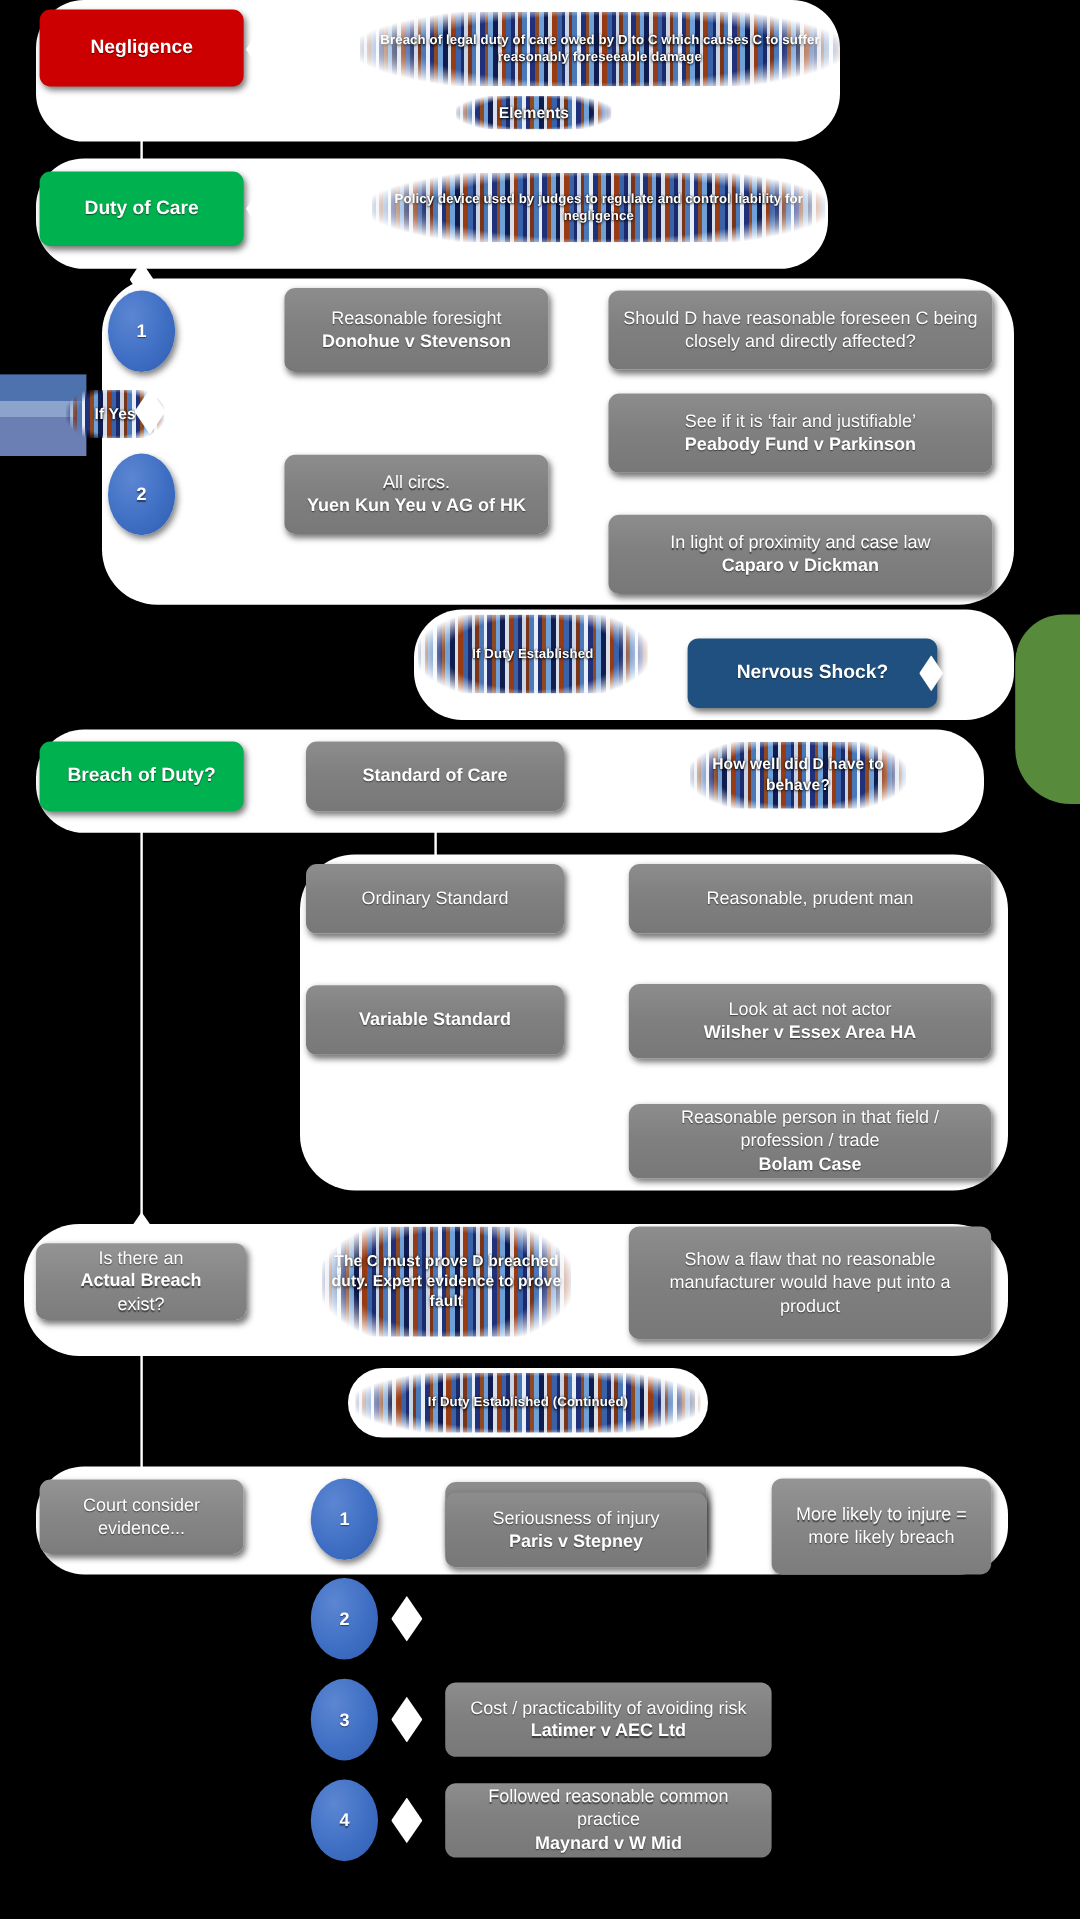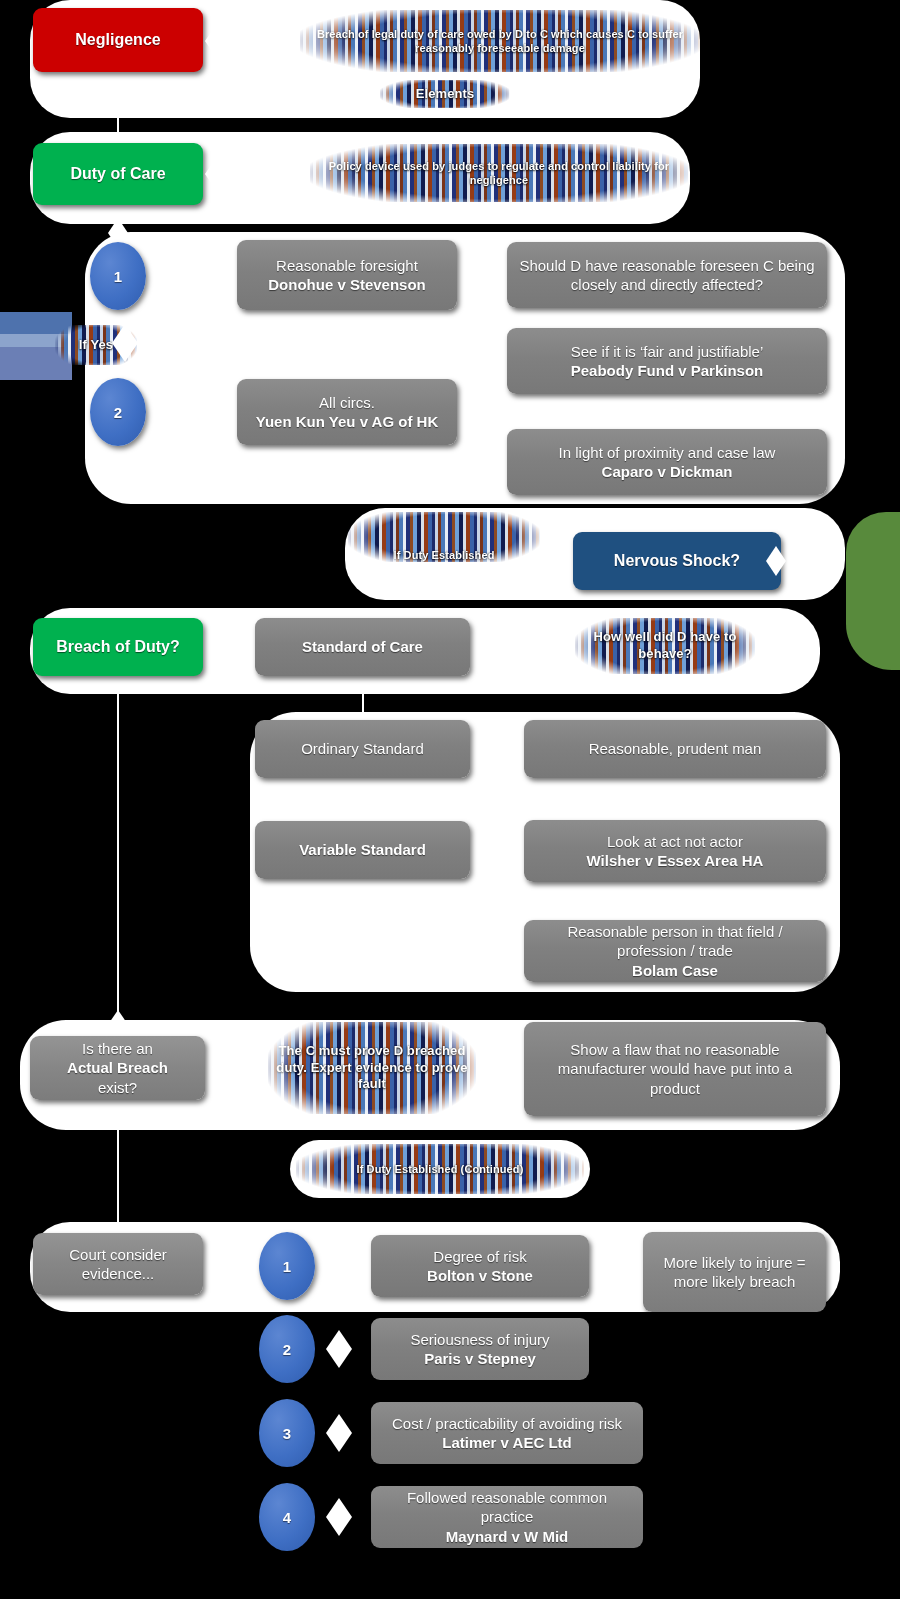--- a/index.html
+++ b/index.html
@@ -243,21 +243,21 @@
   <div class="node gray" style="left:507px; top:328px; width:320px; height:66px; flex-direction:column;">
     <span>See if it is ‘fair and justifiable’</span>
     <span style="font-weight:700">Peabody Fund v Parkinson</span>
   </div>
 
   <div class="node gray" style="left:507px; top:429px; width:320px; height:66px; flex-direction:column;">
     <span>In light of proximity and case law</span>
     <span style="font-weight:700">Caparo v Dickman</span>
   </div>
 
-  <div class="glitch" style="left:348px; top:512px; width:192px; height:50px;align-items:flex-end;">
+  <div class="glitch" style="left:348px; top:512px; width:192px; height:66px;">
     <div class="gtxt">If Duty Established</div>
   </div>
   <div class="diamond sm" style="left:548px; top:545px;"></div>
 
   <div class="node darkblue" style="left:573px; top:532px; width:208px; height:58px;">
     <span>Nervous Shock?</span>
   </div>
   <div class="diamond sm" style="left:766px; top:546px;"></div>
 
   <div class="node green" style="left:33px; top:618px; width:170px; height:58px;">
@@ -337,21 +337,21 @@
   </div>
   <div class="diamond" style="left:603px; top:1247px;"></div>
   <div class="node gray-lite" style="left:643px; top:1232px; width:183px; height:80px;justify-content:center;">
     <span>More likely to injure = more likely breach</span>
   </div>
 
   <div class="circle" style="left:259px; top:1315px;">
     <span>2</span>
   </div>
   <div class="diamond" style="left:326px; top:1330px;"></div>
-  <div class="node gray" style="left:371px; top:1318px; width:218px; height:62px; flex-direction:column;">
+  <div class="node gray" style="left:371px; top:1244px; width:218px; height:62px; flex-direction:column;">
     <span>Seriousness of injury</span>
     <span style="font-weight:700">Paris v Stepney</span>
   </div>
 
   <div class="circle" style="left:259px; top:1399px;">
     <span>3</span>
   </div>
   <div class="diamond" style="left:326px; top:1414px;"></div>
   <div class="node gray" style="left:371px; top:1402px; width:272px; height:62px;">
     <span>

